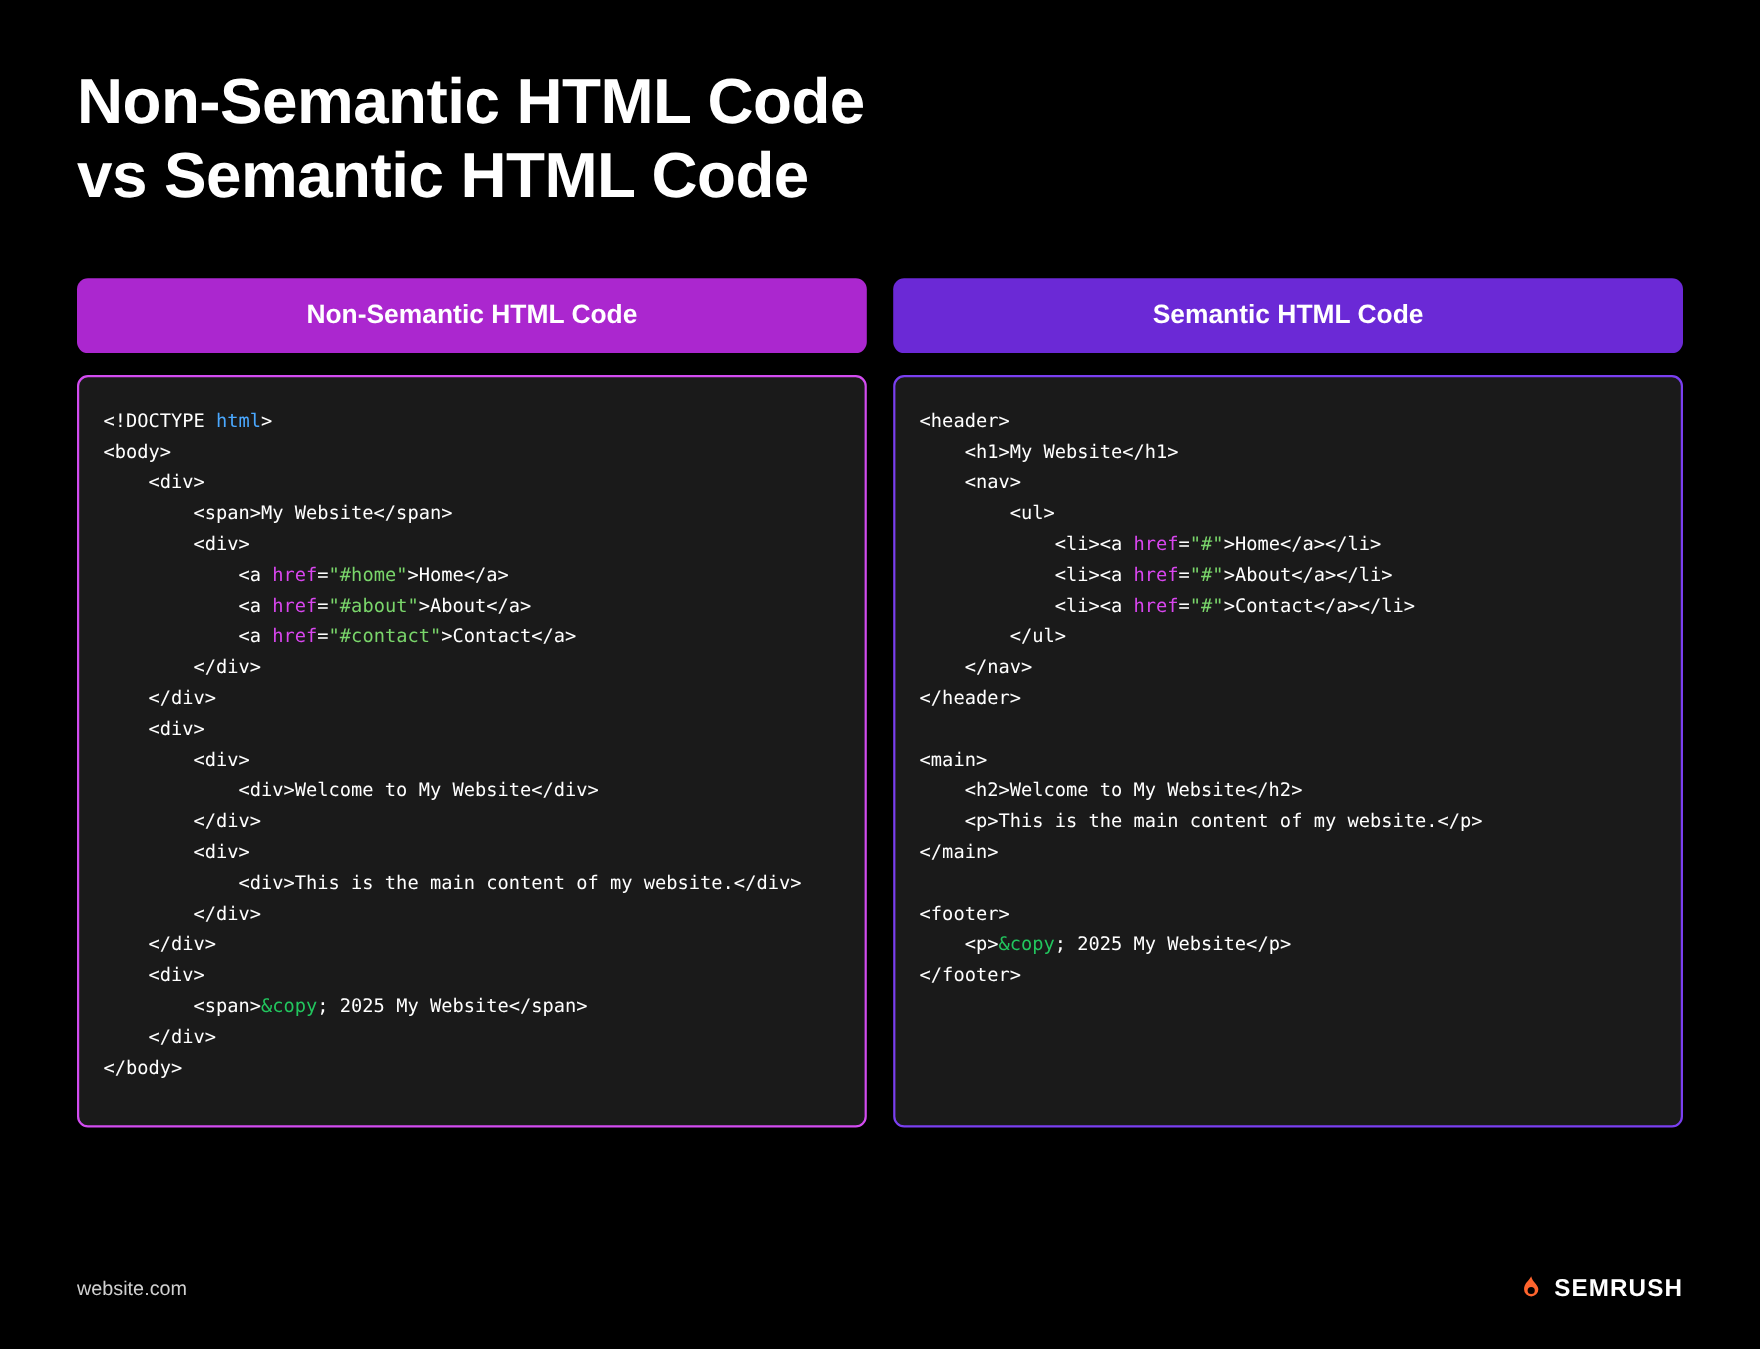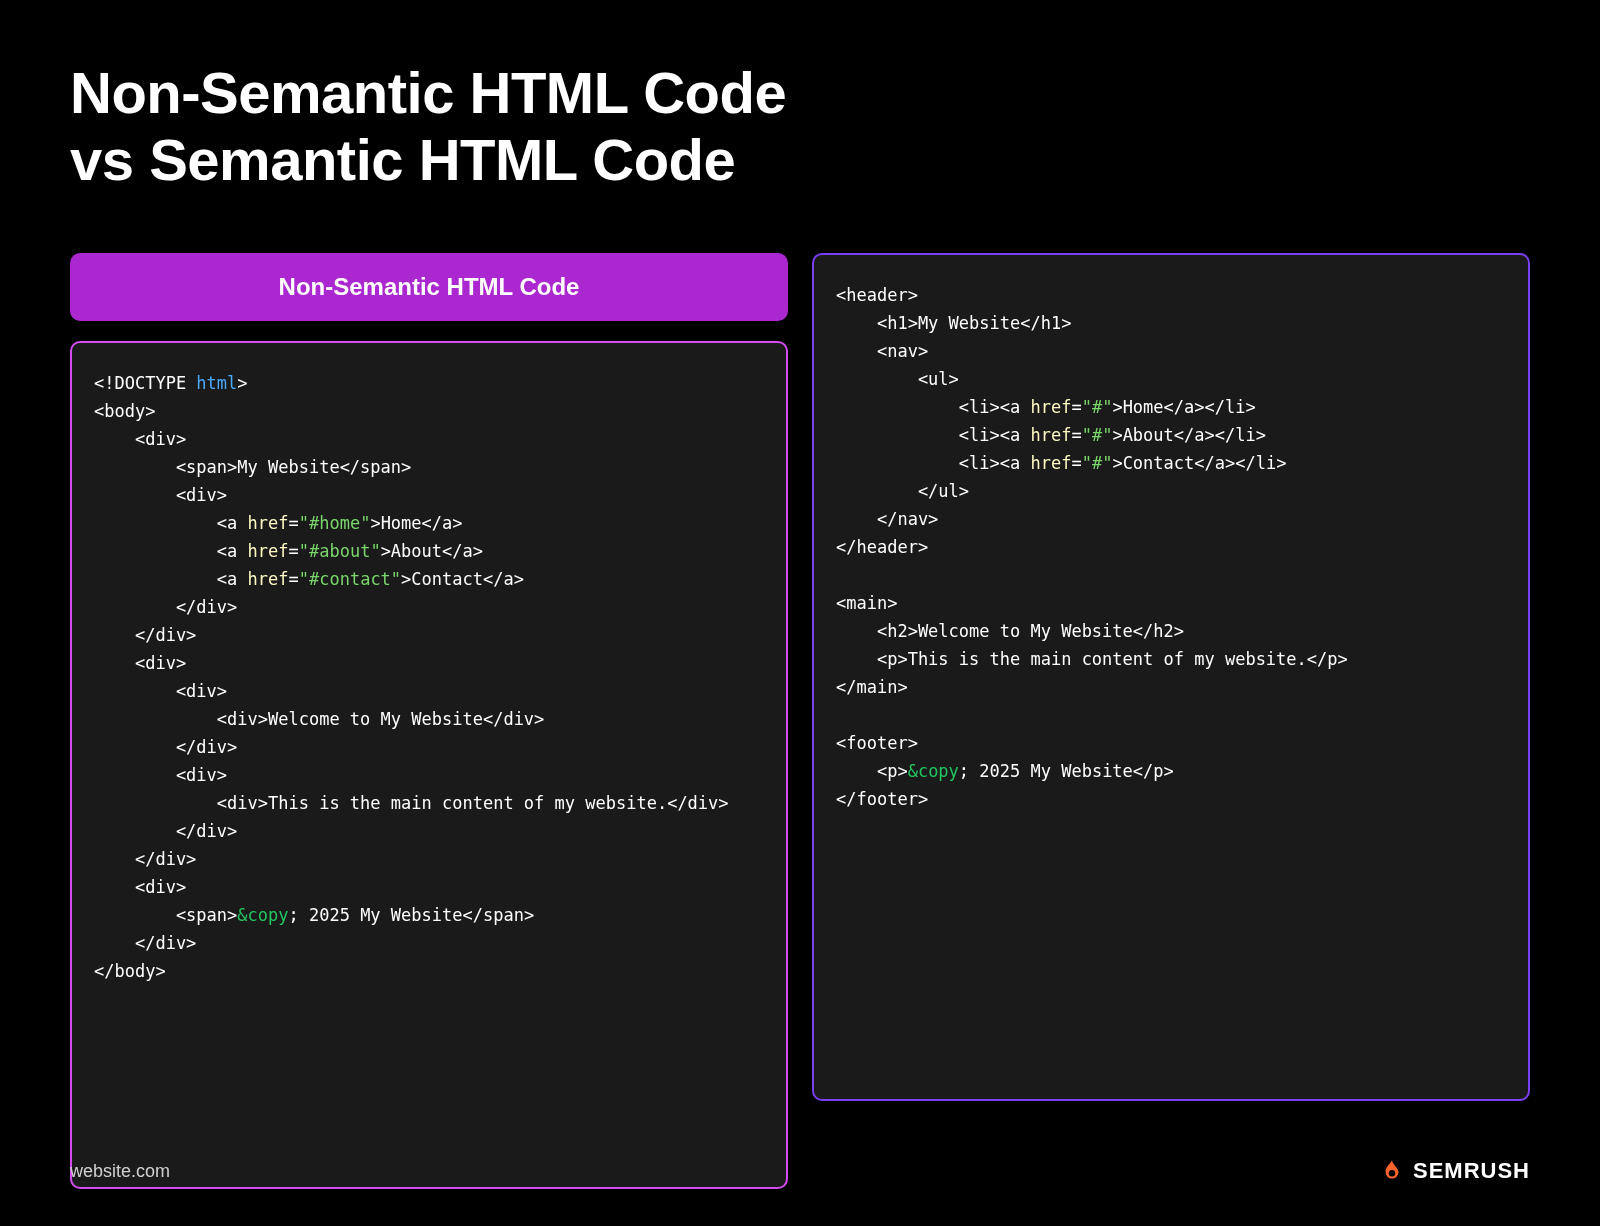--- a/index.html
+++ b/index.html
@@ -39,34 +39,34 @@
     padding: 20px 10px;
     border-radius: 10px;
     margin-bottom: 20px;
   }
   .hdr-left  { background: #ab27cf; }
   .hdr-right { background: #6b29d6; }
   .code-box {
     background: #1a1a1a;
     border-radius: 10px;
     padding: 26px 22px;
-    height: 848px;
+    height: 684px;
     font-family: "Menlo", "Consolas", monospace;
     font-size: 17px;
     line-height: 28px;
     white-space: pre;
     overflow: hidden;
   }
   .box-left  { border: 2px solid #d24cf0; }
   .box-right { border: 2px solid #7a3ff0; }
 
   .t-default { color: #e8e8e8; }
   .t-white   { color: #ffffff; }
   .t-blue    { color: #4aa8ff; }
-  .t-red     { color: #fef9c3; }
+  .t-red     { color: #d946ef; }
   .t-green   { color: #7ad66b; }
   .t-orange  { color: #22c55e; }
 
   .footer {
     position: absolute;
     bottom: 42px;
     left: 70px;
     right: 70px;
     display: flex;
     justify-content: space-between;
@@ -115,20 +115,21 @@
 <span class="t-white">            &lt;div&gt;This is the main content of my website.&lt;/div&gt;</span>
 <span class="t-white">        &lt;/div&gt;</span>
 <span class="t-white">    &lt;/div&gt;</span>
 <span class="t-white">    &lt;div&gt;</span>
 <span class="t-white">        &lt;span&gt;</span><span class="t-orange">&amp;copy</span><span class="t-white">; 2025 My Website&lt;/span&gt;</span>
 <span class="t-white">    &lt;/div&gt;</span>
 <span class="t-white">&lt;/body&gt;</span></div>
     </div>
 
     <div class="col">
+      <div class="col-header hdr-right">Semantic HTML Code</div>
       <div class="code-box box-right t-default"><span class="t-white">&lt;header&gt;</span>
 <span class="t-white">    &lt;h1&gt;My Website&lt;/h1&gt;</span>
 <span class="t-white">    &lt;nav&gt;</span>
 <span class="t-white">        &lt;ul&gt;</span>
 <span class="t-white">            &lt;li&gt;&lt;a </span><span class="t-red">href</span><span class="t-white">=</span><span class="t-green">"#"</span><span class="t-white">&gt;Home&lt;/a&gt;&lt;/li&gt;</span>
 <span class="t-white">            &lt;li&gt;&lt;a </span><span class="t-red">href</span><span class="t-white">=</span><span class="t-green">"#"</span><span class="t-white">&gt;About&lt;/a&gt;&lt;/li&gt;</span>
 <span class="t-white">            &lt;li&gt;&lt;a </span><span class="t-red">href</span><span class="t-white">=</span><span class="t-green">"#"</span><span class="t-white">&gt;Contact&lt;/a&gt;&lt;/li&gt;</span>
 <span class="t-white">        &lt;/ul&gt;</span>
 <span class="t-white">    &lt;/nav&gt;</span>
 <span class="t-white">&lt;/header&gt;</span>

